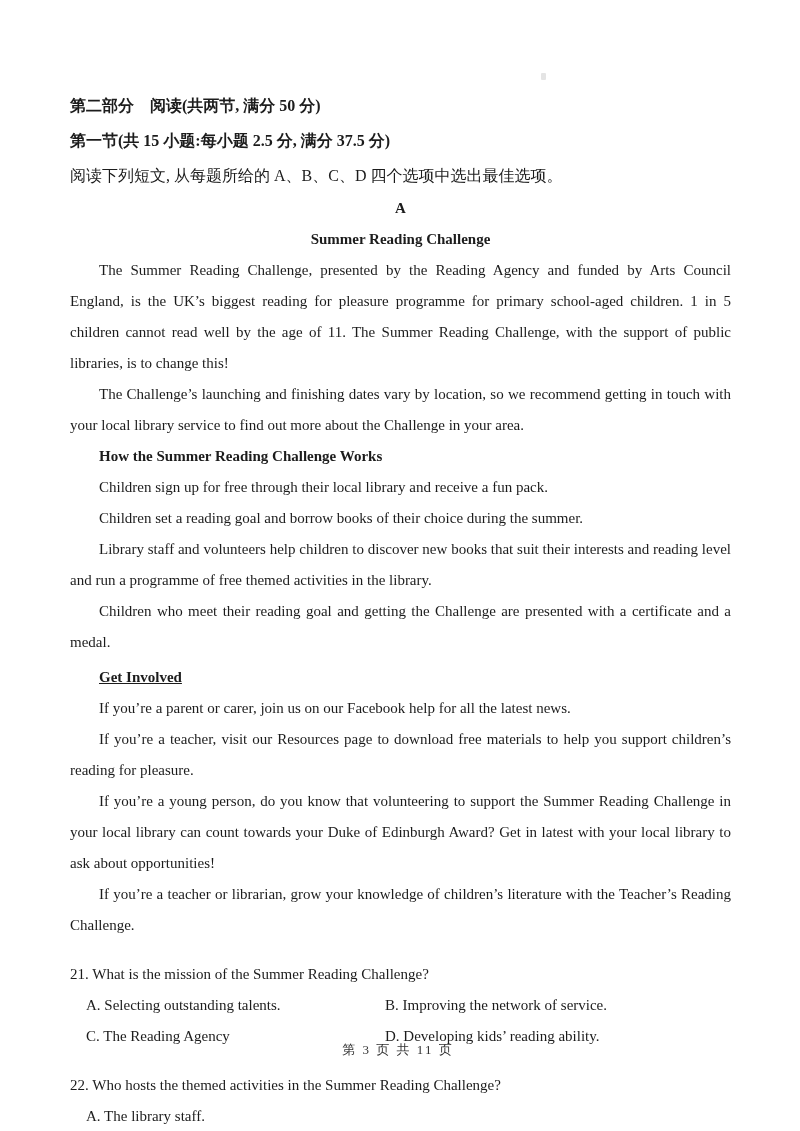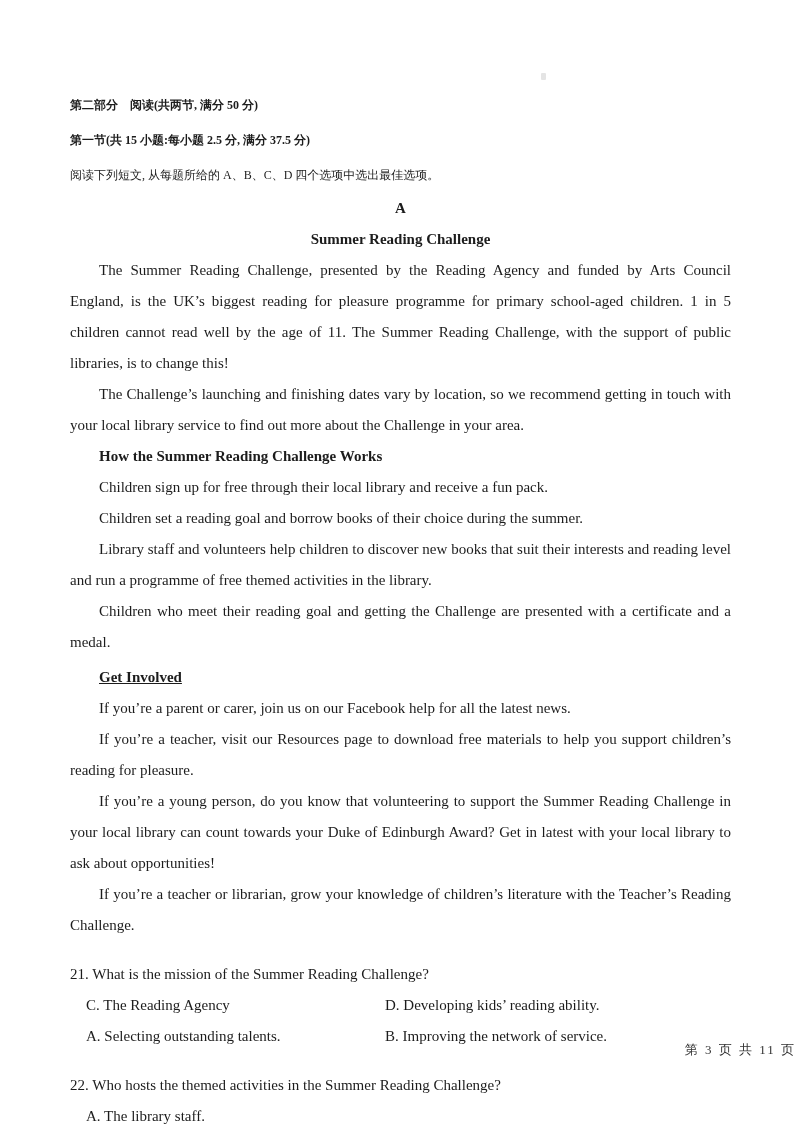--- a/index.html
+++ b/index.html
@@ -4,34 +4,34 @@
 <style>
   * { margin: 0; padding: 0; box-sizing: border-box; }
   html, body { background: #ffffff; }
   body {
     width: 800px; height: 1131px;
     position: relative; overflow: hidden;
     font-family: "Liberation Serif", "DejaVu Serif", serif;
     color: #1c1c1c;
   }
   .page { position: absolute; inset: 0; padding: 88px 69px 0 70px; }
-  .hdr { font-size: 12px; line-height: 35px; }
+  .hdr { font-size: 16px; line-height: 35px; }
   .b { font-weight: bold; }
   .body-text { font-size: 15px; line-height: 31px; }
   .center { text-align: center; }
   .para { text-align: justify; text-indent: 29px; }
   .sub { text-indent: 29px; font-weight: bold; }
   .gi { margin-top: 4px; text-decoration: underline; }
   .q-line { margin-top: 18px; }
   .opt-row { display: flex; }
   .opt-left { margin-left: 16px; width: 299px; }
   .opt-right { flex: 1; }
   .footer {
     position: absolute; left: 0; right: 4px; top: 1037px;
-    text-align: right; font-size: 13px; line-height: 26px; color: #333;
+    text-align: center; font-size: 13px; line-height: 26px; color: #333;
     letter-spacing: 2px;
   }
   .stray {
     position: absolute; left: 541px; top: 73px;
     width: 5px; height: 7px; background: #e4e4e4; border-radius: 1px;
   }
 </style>
 </head>
 <body>
 
@@ -58,26 +58,26 @@
 
     <div class="sub gi">Get Involved</div>
 
     <p class="para">If you’re a parent or carer, join us on our Facebook help for all the latest news.</p>
     <p class="para">If you’re a teacher, visit our Resources page to download free materials to help you support children’s reading for pleasure.</p>
     <p class="para">If you’re a young person, do you know that volunteering to support the Summer Reading Challenge in your local library can count towards your Duke of Edinburgh Award? Get in latest with your local library to ask about opportunities!</p>
     <p class="para">If you’re a teacher or librarian, grow your knowledge of children’s literature with the Teacher’s Reading Challenge.</p>
 
     <div class="q-line"><span>21.</span> <span>What is the mission of the Summer Reading Challenge?</span></div>
     <div class="opt-row">
+      <span class="opt-left">A. Selecting outstanding talents.</span>
+      <span class="opt-right">B. Improving the network of service.</span>
+    </div>
+    <div class="opt-row">
       <span class="opt-left">C. The Reading Agency</span>
       <span class="opt-right">D. Developing kids’ reading ability.</span>
-    </div>
-    <div class="opt-row">
-      <span class="opt-left">A. Selecting outstanding talents.</span>
-      <span class="opt-right">B. Improving the network of service.</span>
     </div>
 
     <div class="q-line"><span>22.</span> <span>Who hosts the themed activities in the Summer Reading Challenge?</span></div>
     <div class="opt-row">
       <span class="opt-left">A. The library staff.</span>
     </div>
   </div>
 </div>
 
 <div class="footer">第 3 页 共 11 页</div>

